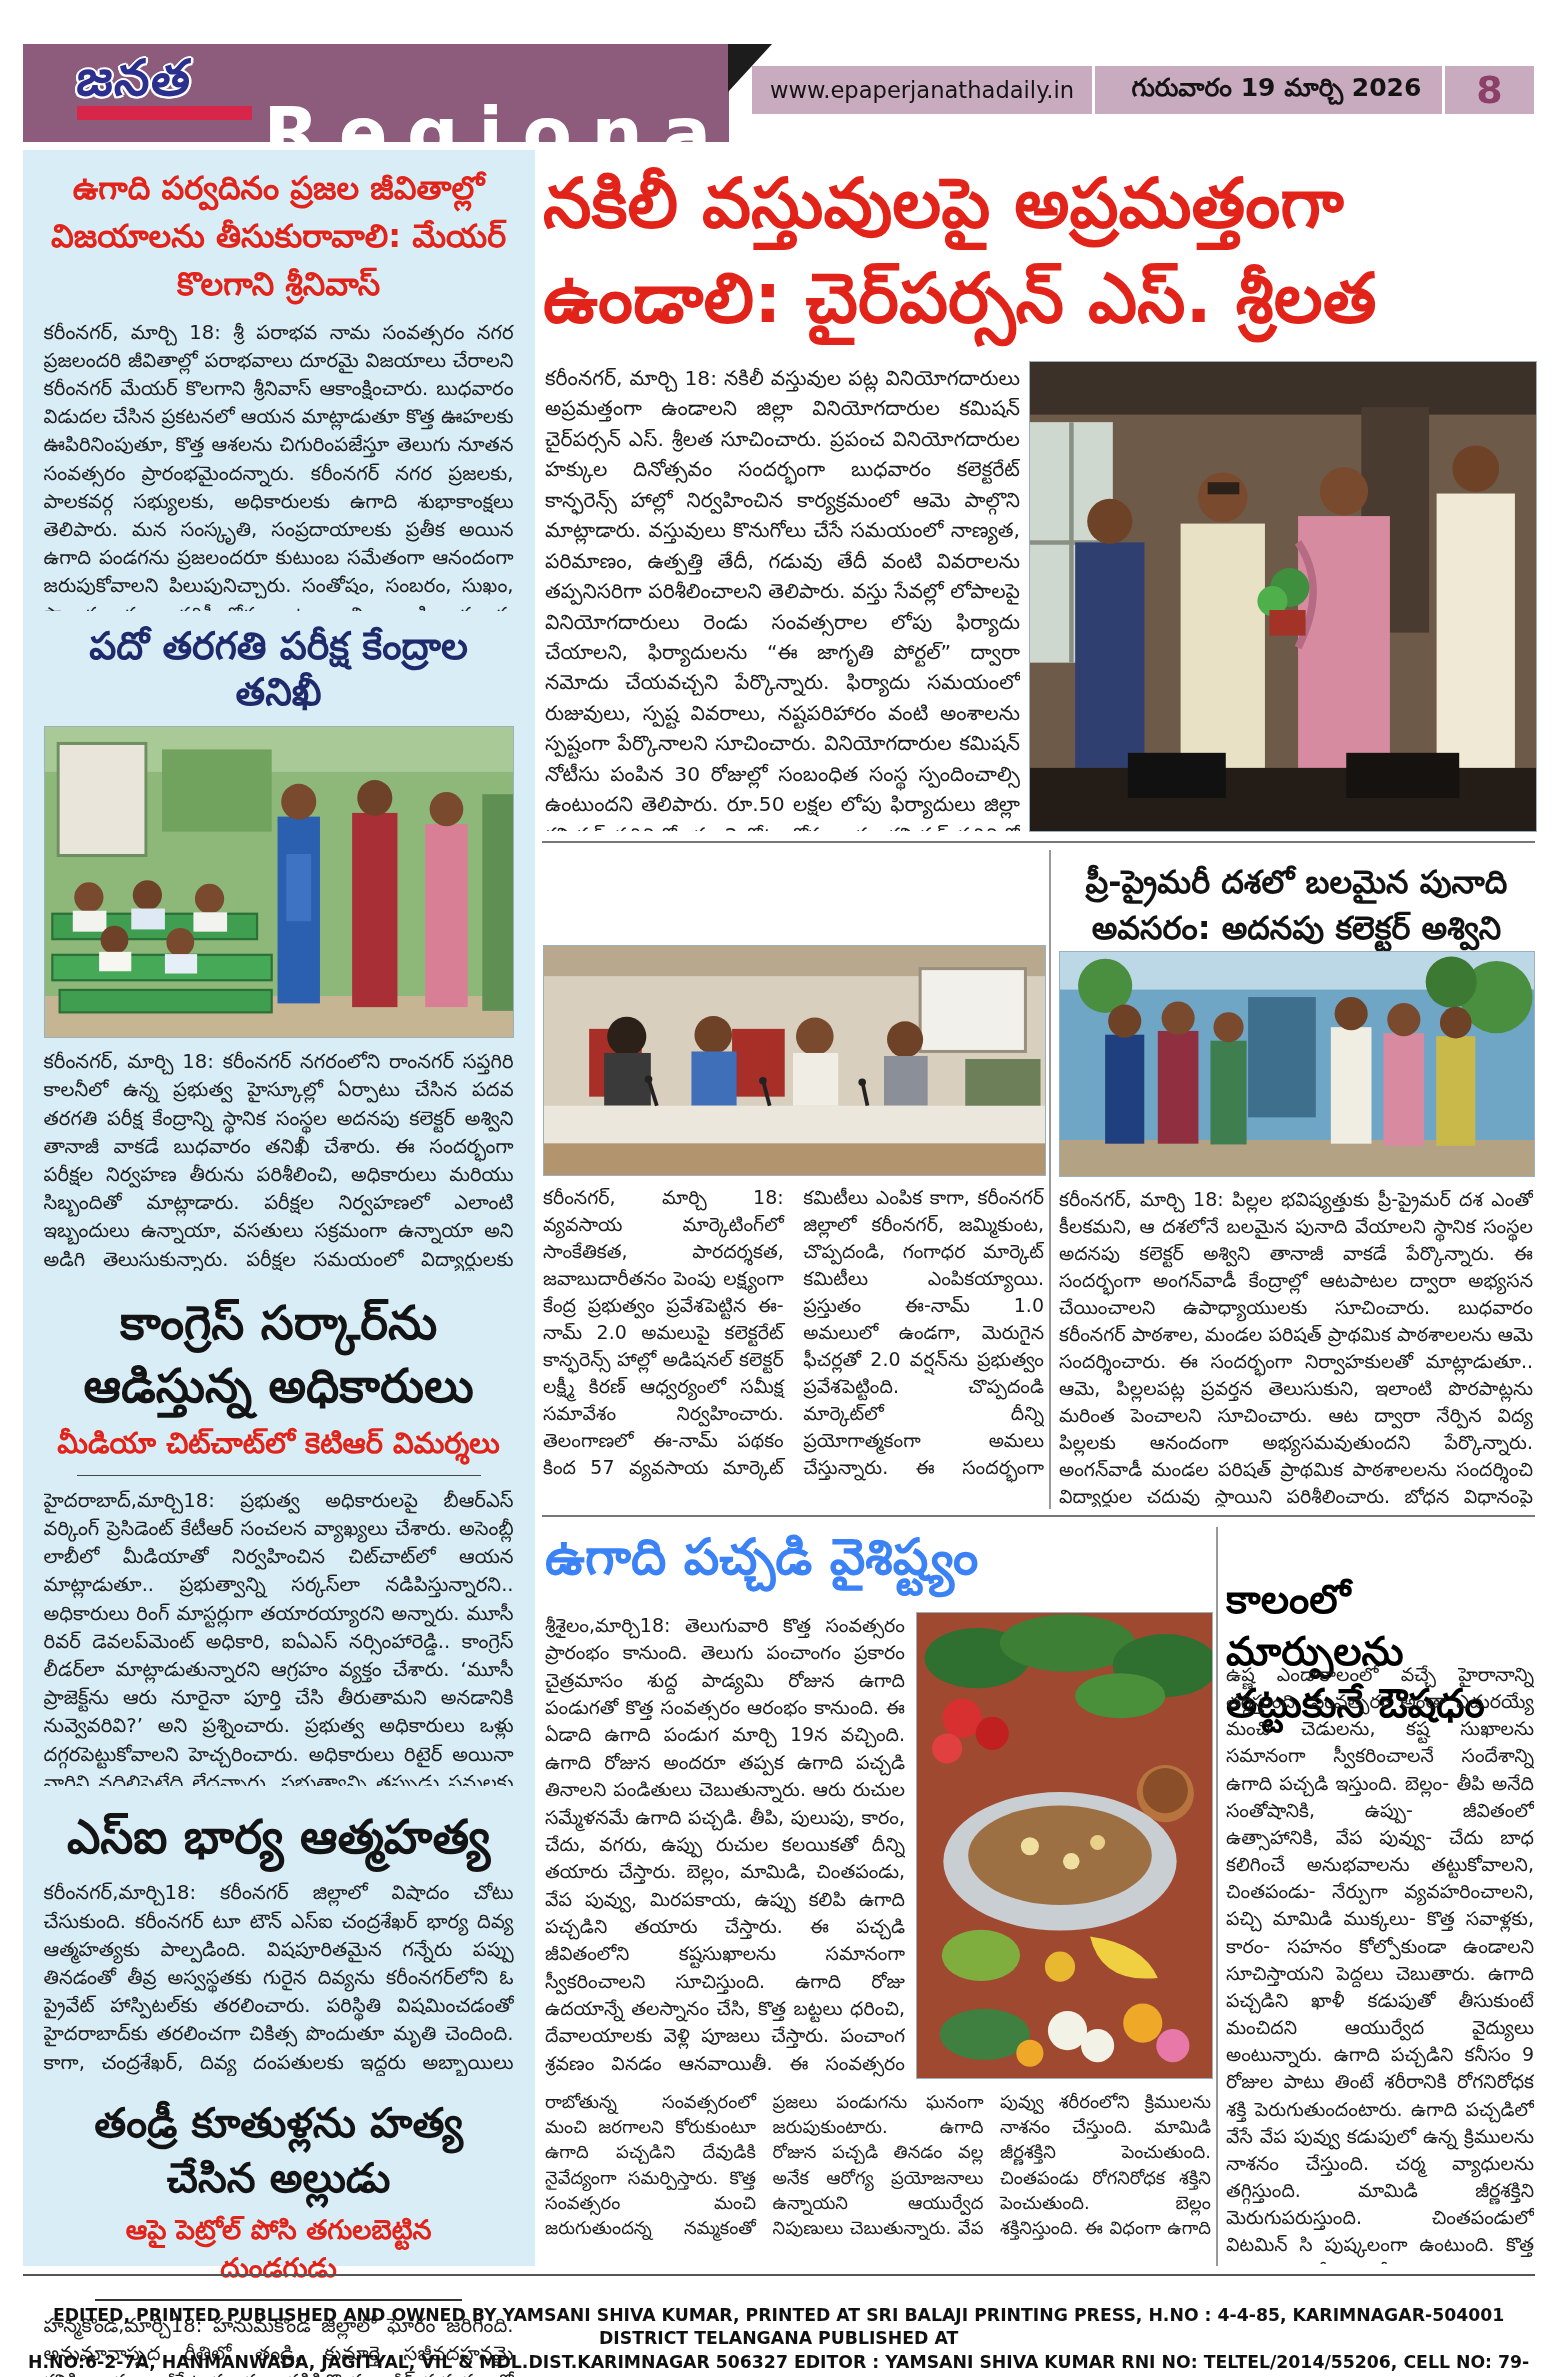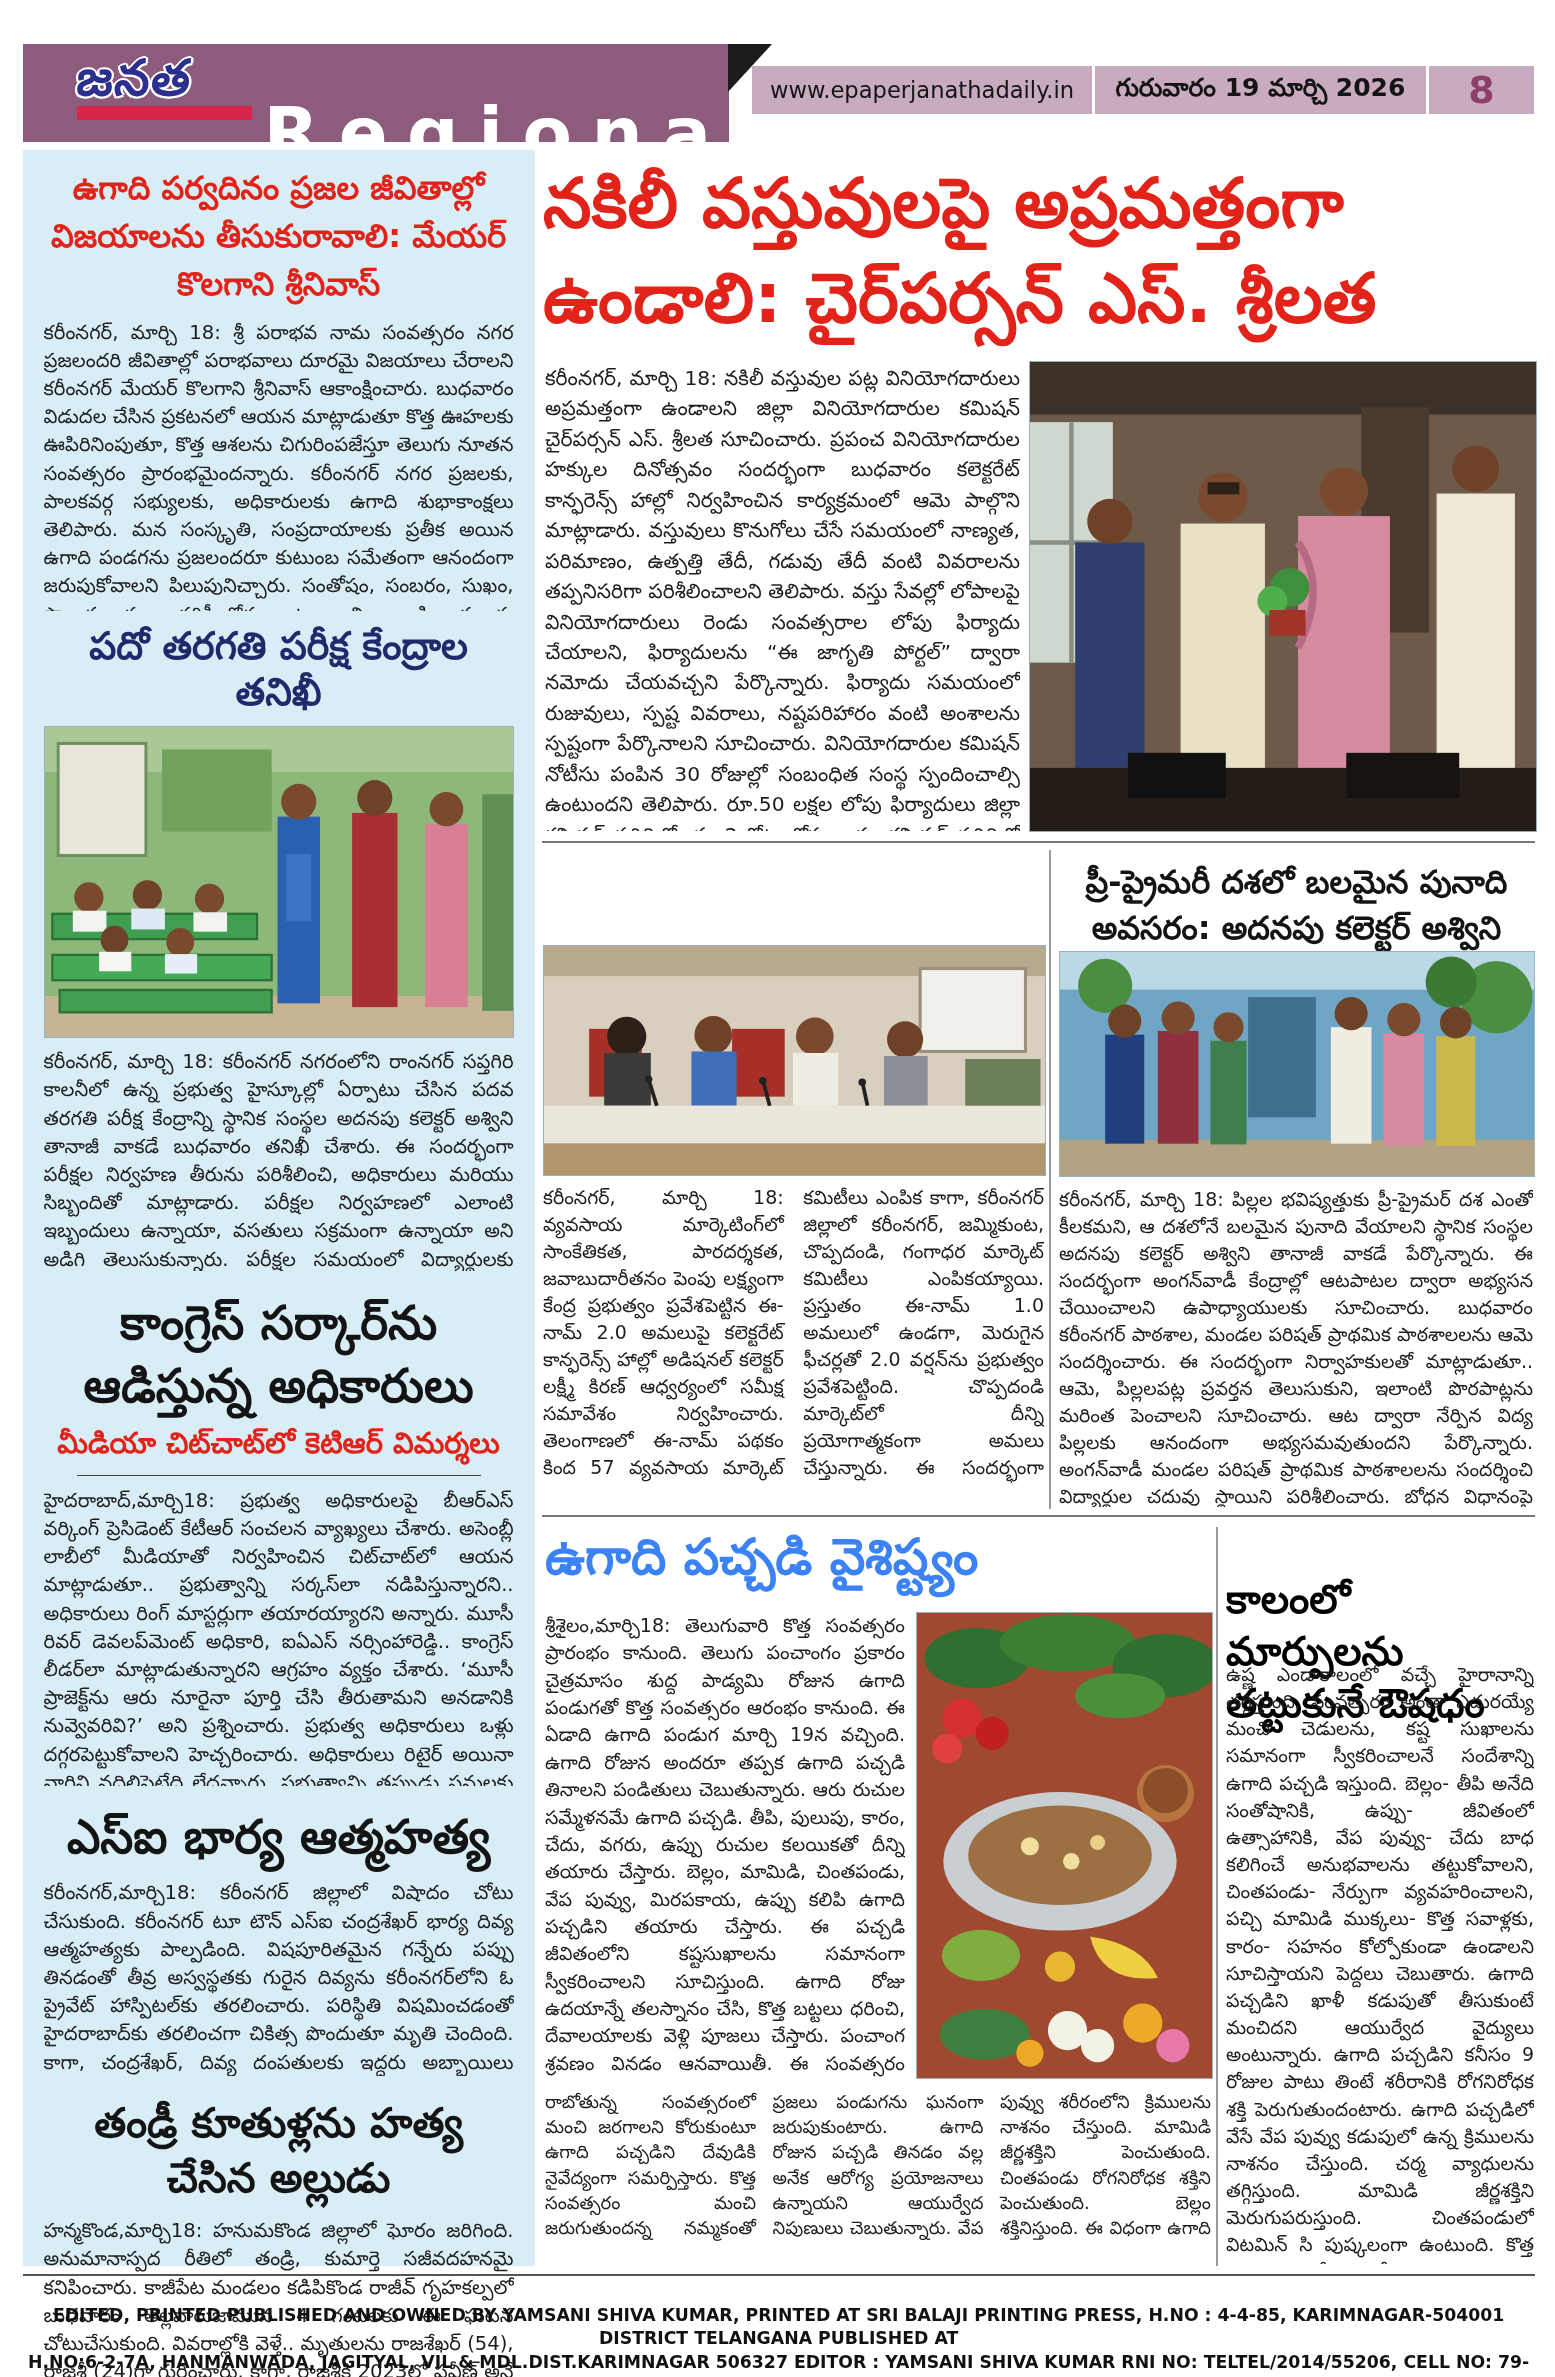--- a/index.html
+++ b/index.html
@@ -11,21 +11,21 @@
   .masthead-light{position:absolute;left:752px;top:66px;width:782px;height:48px;background:#c9abbf;display:flex;align-items:center;}
   .brand{position:absolute;left:54px;top:9px;width:181px;}
   .brand-name{display:block;font-size:50px;font-weight:bold;color:#2b2f8e;letter-spacing:1.5px;line-height:1.0;
     text-shadow:-2.3px 0 #fff,2.3px 0 #fff,0 -2.3px #fff,0 2.3px #fff,-1.5px -1.5px #fff,1.5px 1.5px #fff,1.5px -1.5px #fff,-1.5px 1.5px #fff;
     transform:skewX(-6deg);}
   .brand-strip{display:block;margin-top:3px;width:175px;height:13.5px;background:#d8254a;}
   .section-title{position:absolute;left:241px;top:53px;width:482px;text-align:center;color:#ffffff;
     font-size:72px;font-weight:800;letter-spacing:19.6px;line-height:1.0;}
   .mh-site{flex:0 0 340px;text-align:center;font-size:22.6px;color:#141414;}
   .mh-sep{flex:0 0 3px;height:48px;background:#ffffff;}
-  .mh-date{flex:0 0 331px;text-align:center;font-size:25px;font-weight:bold;color:#141414;}
+  .mh-date{flex:0 0 331px;text-align:center;font-size:25px;font-weight:bold;color:#141414;margin-left:16px;}
   .mh-page{flex:1;text-align:center;font-size:38px;font-weight:800;color:#8c3f68;}
 
   
   .leftcol{position:absolute;left:22.6px;top:150px;width:512px;height:2116px;background:#d9edf6;box-sizing:border-box;padding:14px 21px;}
   .lc-head-red{color:#e2231a;font-weight:bold;font-size:32px;line-height:1.5;text-align:center;}
   .lc-head-navy{color:#1e2a6b;font-weight:bold;font-size:38px;line-height:1.2;text-align:center;margin-top:13.5px;}
   .lc-head-black{color:#141414;font-weight:bold;font-size:47px;line-height:1.35;text-align:center;margin-top:19.6px;}
   .lc-head-black.small{font-size:41px;}
   .lc-sub-red{color:#e2231a;font-weight:bold;font-size:29px;line-height:1.3;text-align:center;margin-top:7.5px;}
   .lc-rule{width:86%;height:1.5px;background:#444;margin:12px auto 0 auto;}
@@ -145,20 +145,21 @@
       <div class="lc-body h400">హైదరాబాద్,మార్చి18: ప్రభుత్వ అధికారులపై బీఆర్ఎస్ వర్కింగ్ ప్రెసిడెంట్ కేటీఆర్ సంచలన వ్యాఖ్యలు చేశారు. అసెంబ్లీ లాబీలో మీడియాతో నిర్వహించిన చిట్‌చాట్‌లో ఆయన మాట్లాడుతూ.. ప్రభుత్వాన్ని సర్కస్‌లా నడిపిస్తున్నారని.. అధికారులు రింగ్ మాస్టర్లుగా తయారయ్యారని అన్నారు. మూసీ రివర్ డెవలప్‌మెంట్ అధికారి, ఐఏఎస్ నర్సింహారెడ్డి.. కాంగ్రెస్ లీడర్‌లా మాట్లాడుతున్నారని ఆగ్రహం వ్యక్తం చేశారు. ‘మూసీ ప్రాజెక్ట్‌ను ఆరు నూరైనా పూర్తి చేసి తీరుతామని అనడానికి నువ్వెవరివి?’ అని ప్రశ్నించారు. ప్రభుత్వ అధికారులు ఒళ్లు దగ్గరపెట్టుకోవాలని హెచ్చరించారు. అధికారులు రిటైర్ అయినా వారిని వదిలిపెట్టేది లేదన్నారు. ప్రభుత్వాన్ని తప్పుడు పనులకు ప్రేరేపిస్తున్నారని విమర్శించారు. ‘కుక్క తోకను ఊపట్లేదు.. తోకే కుక్కను ఊపుతున్నట్లుంది అధికారులు, మంత్రుల తీరు’ అంటూ కేటీఆర్ తీవ్రస్థాయిలో విరుచుకుపడ్డారు. ఇంకా కేటీఆర్ మాట్లాడుతూ.. ఉపముఖ్యమంత్రి భట్టి విక్రమార్కపై విరుచుకుపడ్డారు. 57 వేల కోట్ల రూపాయల వడ్డీ లేని రుణాలు ఇచ్చామని భట్టి సభలో చెప్పిన విషయాన్ని గుర్తు చేశారు. ‘అది నిజమని నిరూపిస్తే రాజీనామా చేస్తాను.. నేను ఇబ్బందికి ఒక అసత్యమైన మాటలతో మభ్యపెట్టాలని చూస్తే సహించం’ అని స్పష్టం చేశారు. మూసీ ప్రాజెక్ట్‌పై సభలో మంత్రి పచ్చి అబద్దాలు మాట్లాడారని మండిపడ్డారు. మూసీ ప్రాజెక్ట్‌కు సంబంధించిన డీపీఆర్‌ను అసెంబ్లీలో పెట్టాలని మాజీ మంత్రి కేటీఆర్ డిమాండ్ చేశారు.</div>
     </div>
 
     <div>
       <div class="lc-head-black">ఎస్ఐ భార్య ఆత్మహత్య</div>
       <div class="lc-body h265">కరీంనగర్,మార్చి18: కరీంనగర్ జిల్లాలో విషాదం చోటు చేసుకుంది. కరీంనగర్ టూ టౌన్ ఎస్ఐ చంద్రశేఖర్ భార్య దివ్య ఆత్మహత్యకు పాల్పడింది. విషపూరితమైన గన్నేరు పప్పు తినడంతో తీవ్ర అస్వస్థతకు గురైన దివ్యను కరీంనగర్‌లోని ఓ ప్రైవేట్ హాస్పిటల్‌కు తరలించారు. పరిస్థితి విషమించడంతో హైదరాబాద్‌కు తరలించగా చికిత్స పొందుతూ మృతి చెందింది. కాగా, చంద్రశేఖర్, దివ్య దంపతులకు ఇద్దరు అబ్బాయిలు ఉన్నారు. దివ్య ఆత్మహత్యకు గల కారణాలు తెలియాల్సి ఉంది.</div>
     </div>
 
     <div>
       <div class="lc-head-black small">తండ్రీ కూతుళ్లను హత్య చేసిన అల్లుడు</div>
+      <span class="lc-sub-underline">ఆపై పెట్రోల్ పోసి తగులబెట్టిన దుండగుడు</span>
       <div class="lc-body h260">హన్మకొండ,మార్చి18: హనుమకొండ జిల్లాలో ఘోరం జరిగింది. అనుమానాస్పద రీతిలో తండ్రి, కుమార్తె సజీవదహనమై కనిపించారు. కాజీపేట మండలం కడిపికొండ రాజీవ్ గృహకల్పలో బుధవారం తెల్లవారుజామున 4 గంటలకు ఈ ఘటన చోటుచేసుకుంది. వివరాల్లోకి వెళ్తే.. మృతులను రాజశేఖర్ (54), రాజశ్రీ (24)గా గుర్తించారు. కాగా, రాజశ్రీకి 2023లో ప్రవీణ్ అనే యువకుడితో వివాహం జరిగింది. వీరికి ఒక పాప, బాబు కూడా ఉన్నారు. అయితే కుటుంబ కలహాల కారణంగా ప్రవీణ్.. వారిద్దరి ఒంటిపై డీజిల్ పోసి నిప్పు పెట్టినట్లుగా అనుమానిస్తున్నారు. స్థానికుల ఫిర్యాదుతో సమాచారం అందుకున్న పోలీసులు ఘటనాస్థలిని పరిశీలించారు. వేలిముద్రలు, ఇతర ఆధారాలను పోలీసులు సేకరించారు. ఇక ప్రవీణ్‌ను కూడా అదుపులోకి తీసుకుని విచారిస్తున్నారు. అయితే ప్రవీణ్ ఈ నేరం చేసినట్లు ఒప్పుకున్నాడు. దీంతో పోలీసులు కేసు నమోదు చేసి దర్యాప్తు చేస్తున్నారు.</div>
     </div>
 
   </div>
 
   <div class="m1-head">నకిలీ వస్తువులపై అప్రమత్తంగా ఉండాలి: చైర్‌పర్సన్ ఎస్. శ్రీలత</div>
   <div class="m1-body">కరీంనగర్, మార్చి 18: నకిలీ వస్తువుల పట్ల వినియోగదారులు అప్రమత్తంగా ఉండాలని జిల్లా వినియోగదారుల కమిషన్ చైర్‌పర్సన్ ఎస్. శ్రీలత సూచించారు. ప్రపంచ వినియోగదారుల హక్కుల దినోత్సవం సందర్భంగా బుధవారం కలెక్టరేట్ కాన్ఫరెన్స్ హాల్లో నిర్వహించిన కార్యక్రమంలో ఆమె పాల్గొని మాట్లాడారు. వస్తువులు కొనుగోలు చేసే సమయంలో నాణ్యత, పరిమాణం, ఉత్పత్తి తేదీ, గడువు తేదీ వంటి వివరాలను తప్పనిసరిగా పరిశీలించాలని తెలిపారు. వస్తు సేవల్లో లోపాలపై వినియోగదారులు రెండు సంవత్సరాల లోపు ఫిర్యాదు చేయాలని, ఫిర్యాదులను “ఈ జాగృతి పోర్టల్” ద్వారా నమోదు చేయవచ్చని పేర్కొన్నారు. ఫిర్యాదు సమయంలో రుజువులు, స్పష్ట వివరాలు, నష్టపరిహారం వంటి అంశాలను స్పష్టంగా పేర్కొనాలని సూచించారు. వినియోగదారుల కమిషన్ నోటీసు పంపిన 30 రోజుల్లో సంబంధిత సంస్థ స్పందించాల్సి ఉంటుందని తెలిపారు. రూ.50 లక్షల లోపు ఫిర్యాదులు జిల్లా కమిషన్ పరిధిలో, రూ.2 కోట్ల లోపు రాష్ట్ర కమిషన్ పరిధిలో పరిష్కరించబడతాయని వివరించారు. ఈ కార్యక్రమంలో జిల్లా పౌరసరఫరాల అధికారి నర్సింగ్‌రావు, పౌరసరఫరాల సంస్థ డీఎం రజనీకాంత్, వినియోగదారుల ఫోరం నాయకులు, ఎన్జీఓ ప్రతినిధులు పాల్గొన్నారు.</div>
   <div class="photo m1-photo">
     <svg viewBox="0 0 672 624" preserveAspectRatio="none">
       <rect x="0" y="0" width="672" height="624" fill="#6e5a48"></rect>

